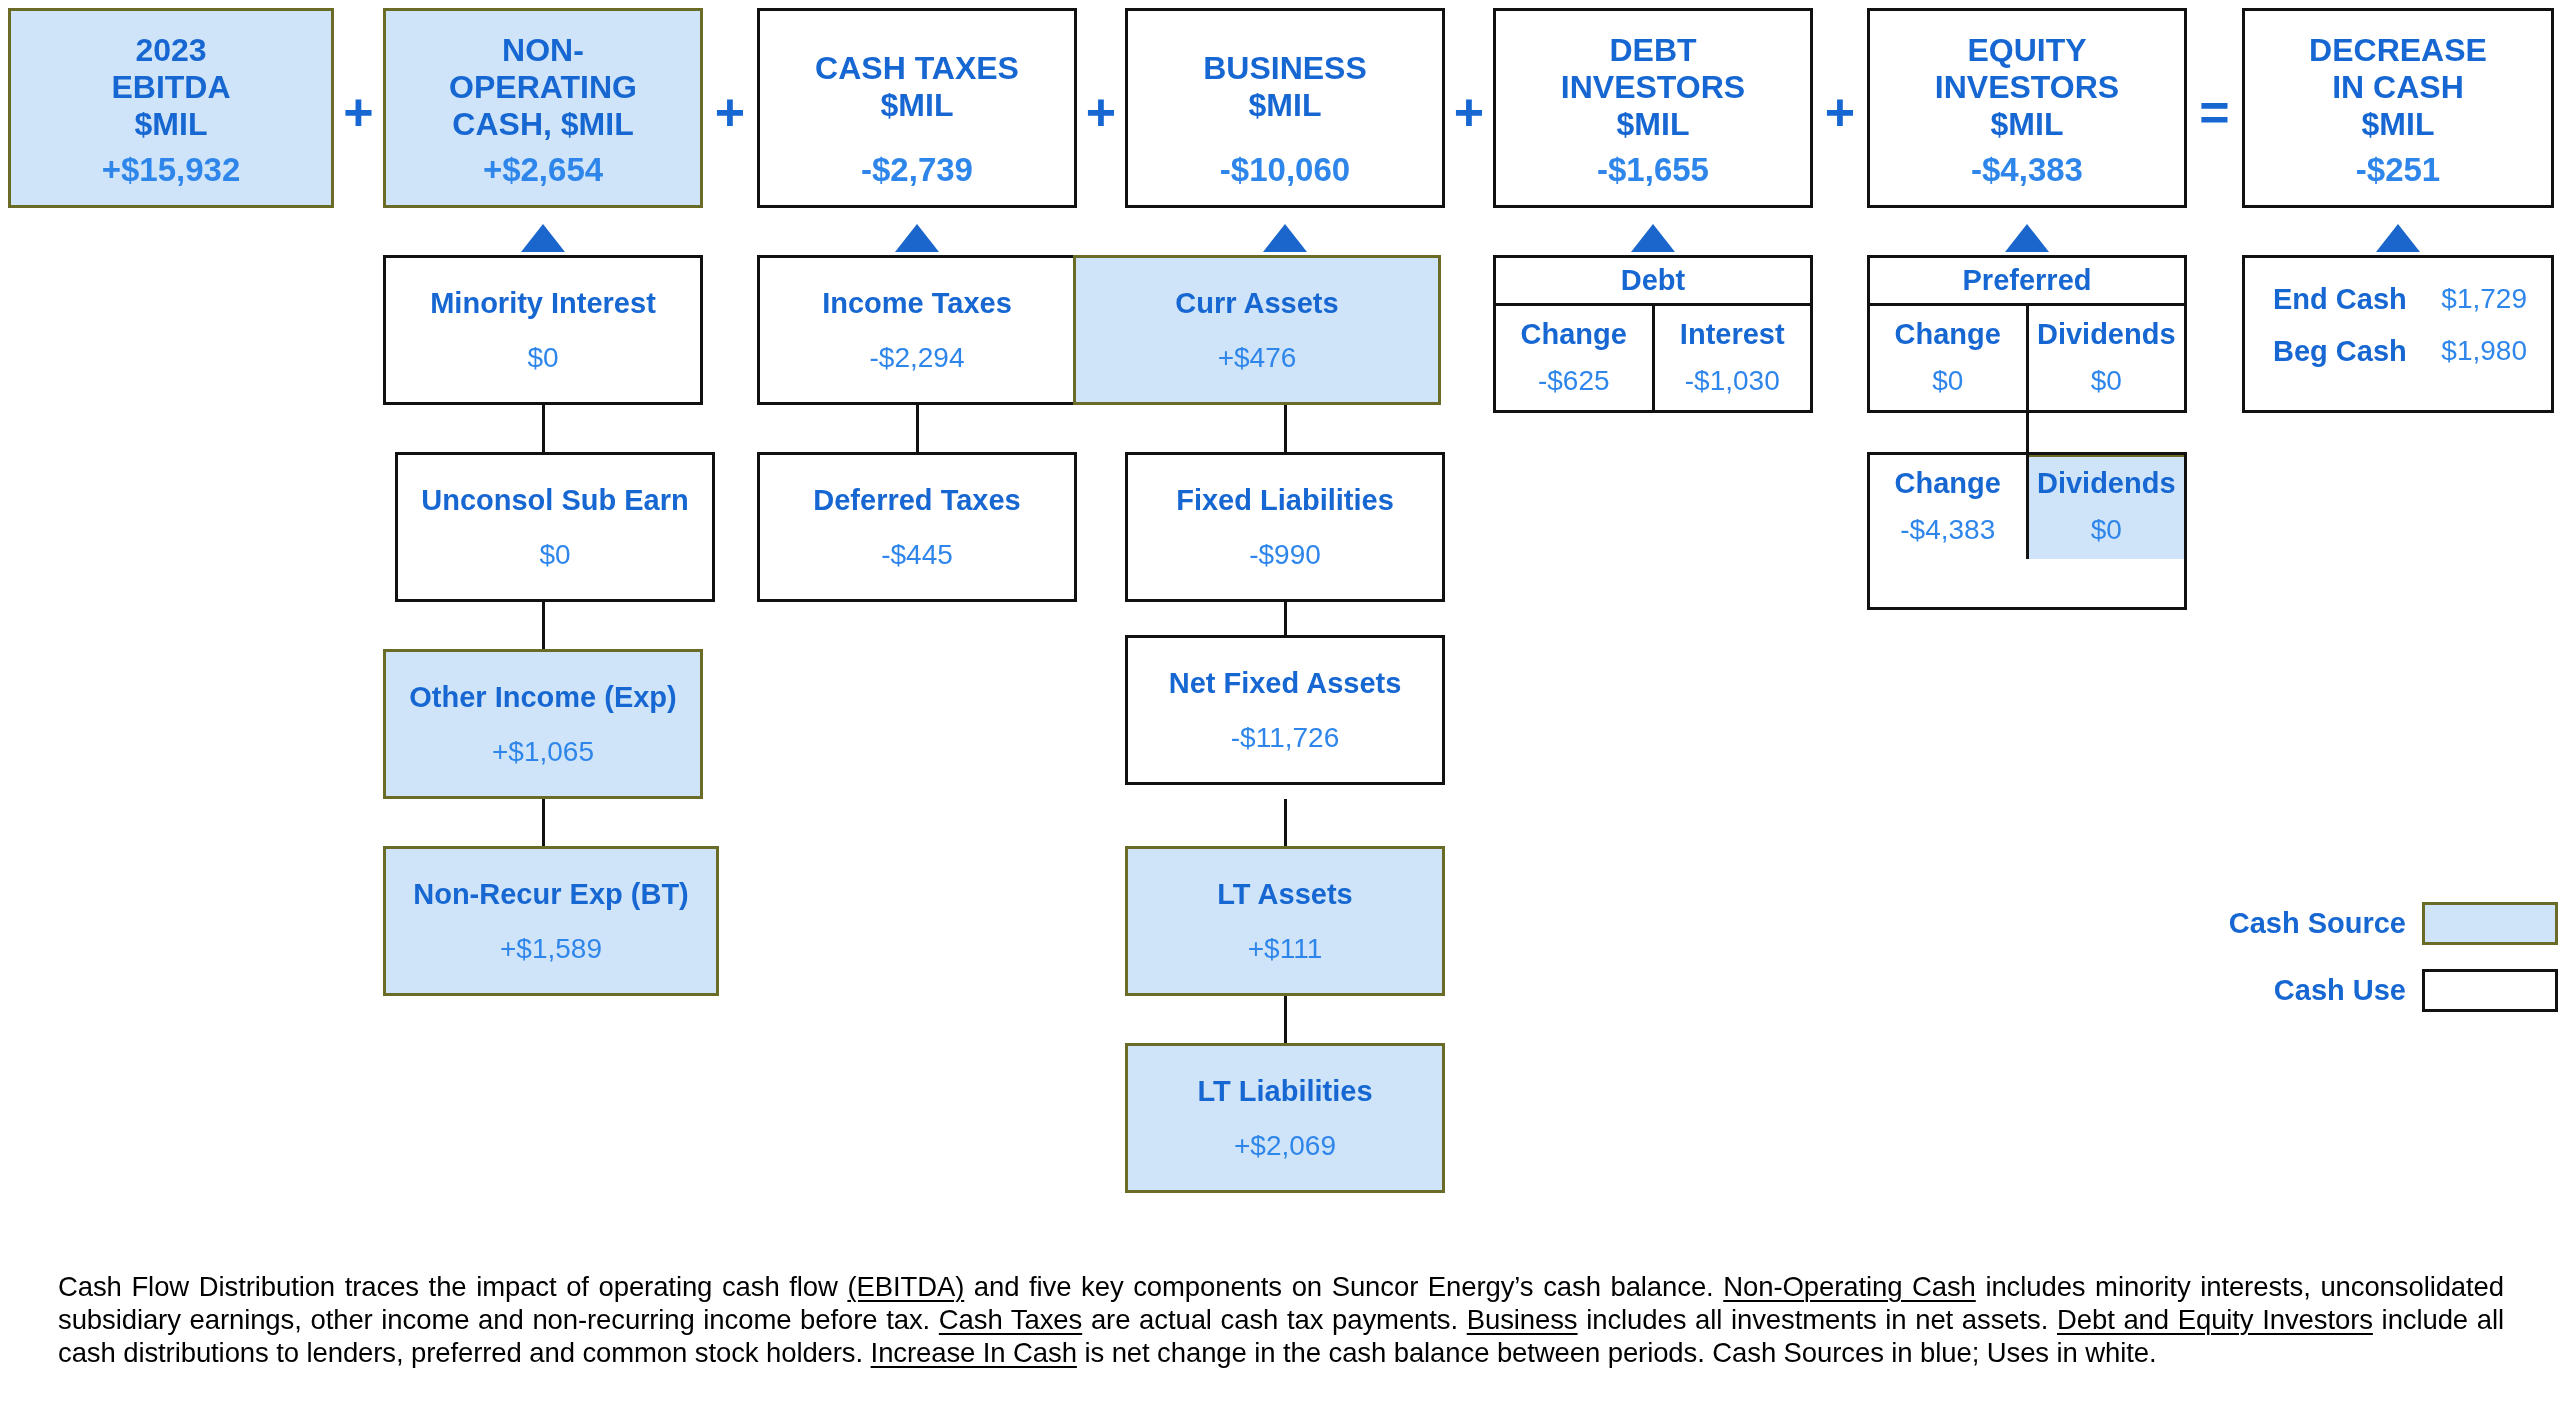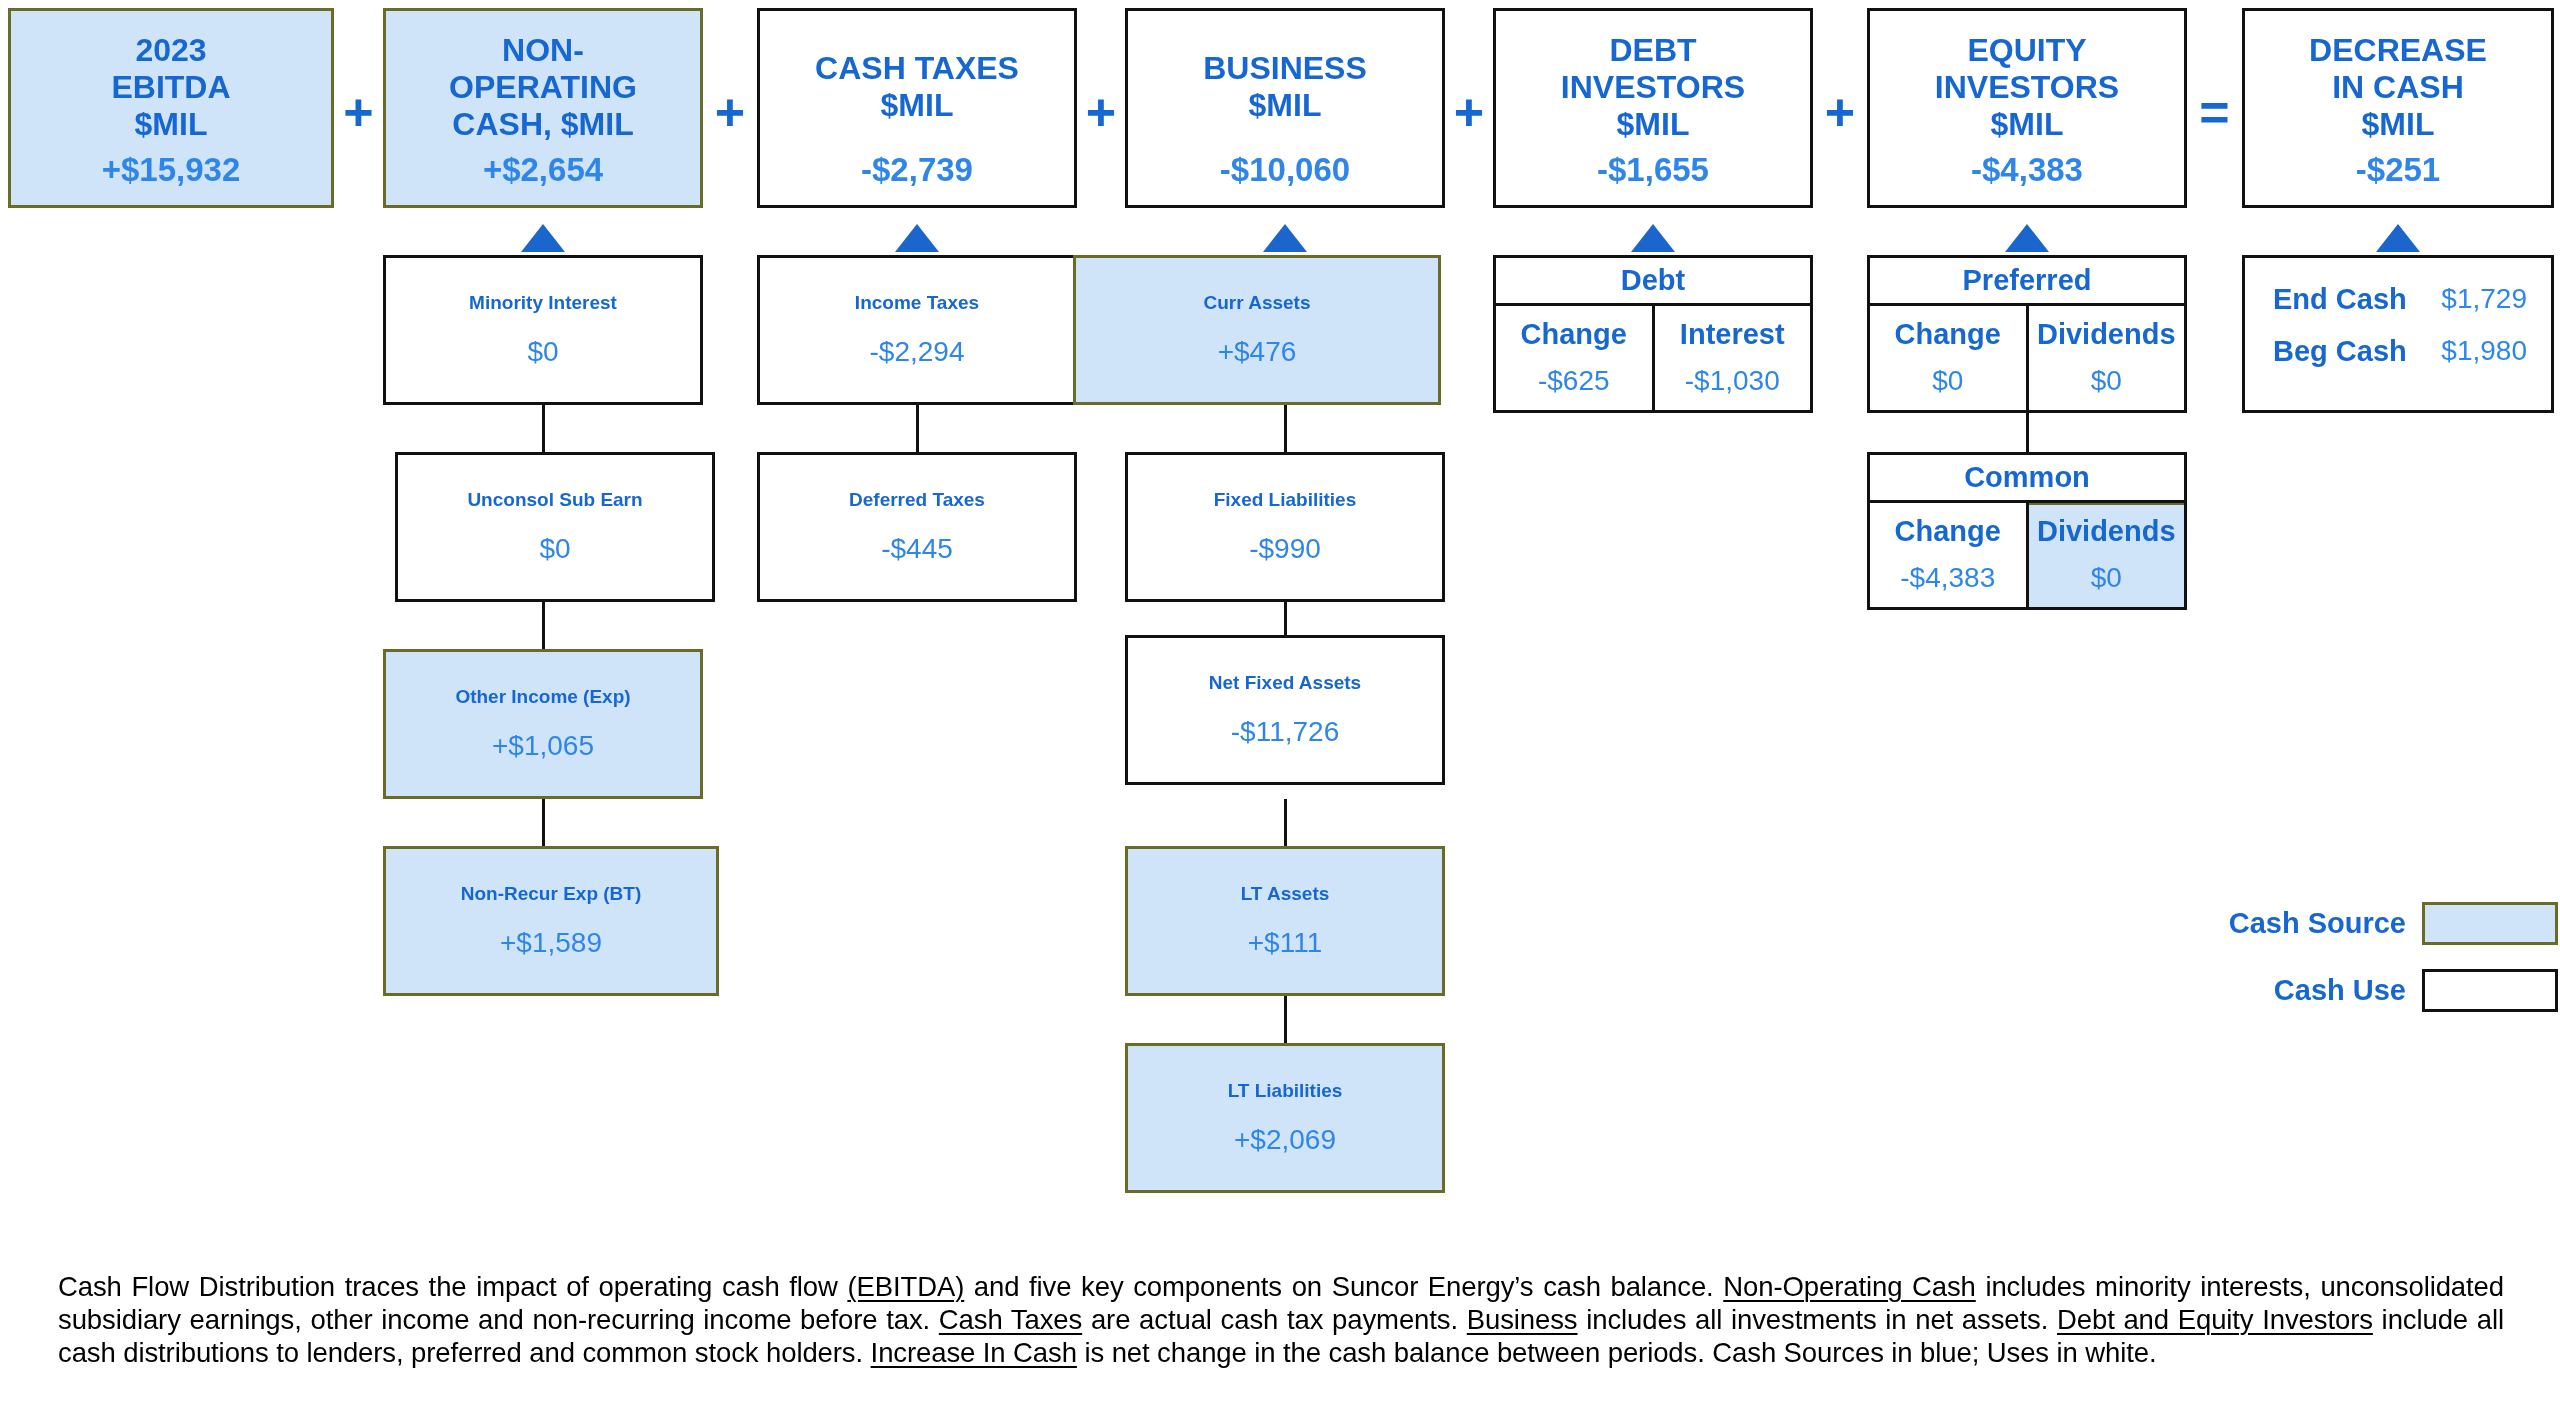--- a/index.html
+++ b/index.html
@@ -16,21 +16,21 @@
   .box{position:absolute;box-sizing:border-box;border:3px solid var(--line);background:#ffffff;}
   .box.source{background:var(--srcfill);border-color:var(--srcborder);}
   .top-box{display:flex;flex-direction:column;padding:12px 6px 16px 6px;}
   .top-title{flex:1;display:flex;flex-direction:column;justify-content:center;align-items:center;
     font-weight:bold;font-size:32px;line-height:37px;color:var(--label);text-align:center;}
   .top-value{font-weight:bold;font-size:33px;color:var(--value);text-align:center;height:38px;line-height:38px;}
   .operator{position:absolute;width:80px;text-align:center;font-weight:bold;font-size:52px;line-height:56px;color:var(--label);}
   .arrow-up{position:absolute;width:0;height:0;border-left:22px solid transparent;border-right:22px solid transparent;border-bottom:28px solid var(--arrow);}
   .vline{position:absolute;width:3px;background:var(--line);}
   .child-box{display:flex;flex-direction:column;justify-content:center;align-items:center;gap:22px;}
-  .child-label{font-weight:bold;font-size:19px;color:var(--label);text-align:center;}
+  .child-label{font-weight:bold;font-size:29px;color:var(--label);text-align:center;}
   .child-value{font-size:28px;color:var(--value);text-align:center;}
   .tbl{position:absolute;box-sizing:border-box;border:3px solid var(--line);background:#ffffff;}
   .tbl-header{height:45px;border-bottom:3px solid var(--line);display:flex;align-items:center;justify-content:center;
     font-weight:bold;font-size:29px;color:var(--label);background:#ffffff;}
   .tbl-body{display:flex;height:104px;}
   .tbl-cell{flex:1;display:flex;flex-direction:column;align-items:center;padding-top:12px;gap:14px;background:#ffffff;}
   .tbl-cell:first-child{border-right:3px solid var(--line);}
   .tbl-cell.source{background:var(--srcfill);box-shadow:inset 0 2px 0 var(--srcborder);}
   .cell-label{font-weight:bold;font-size:29px;color:var(--label);}
   .cell-value{font-size:28px;color:var(--value);}
@@ -188,21 +188,20 @@
           <span class="cell-value" style="display: block;">$0</span>
         </div>
         <div class="tbl-cell use">
           <span class="cell-label" style="display: block;">Dividends</span>
           <span class="cell-value" style="display: block;">$0</span>
         </div>
       </div>
     </div>
     <div class="vline" style="left: 2025.5px; top: 413px; width: 3px; height: 39px;"></div>
     <div class="tbl" style="left: 1867px; top: 452px; width: 320px; height: 158px;">
-      <div class="tbl-header">Common</div>
       <div class="tbl-body">
         <div class="tbl-cell use">
           <span class="cell-label" style="display: block;">Change</span>
           <span class="cell-value" style="display: block;">-$4,383</span>
         </div>
         <div class="tbl-cell source">
           <span class="cell-label" style="display: block;">Dividends</span>
           <span class="cell-value" style="display: block;">$0</span>
         </div>
       </div>

